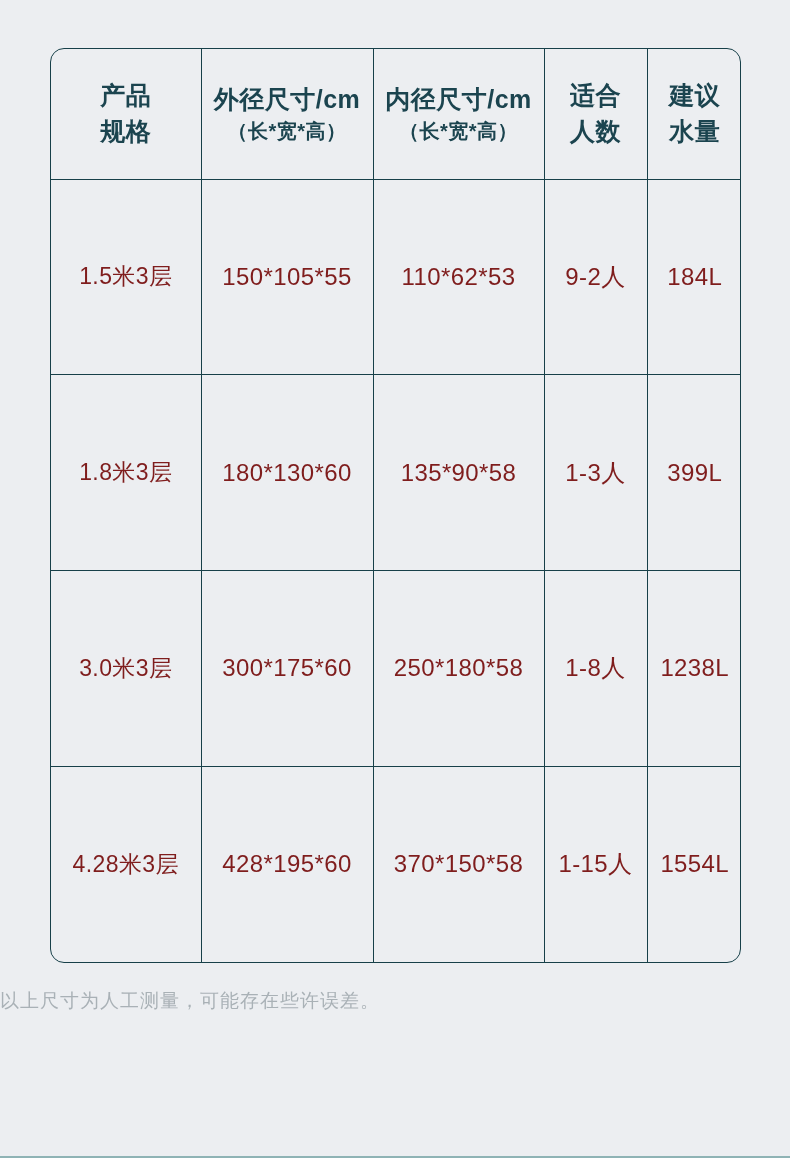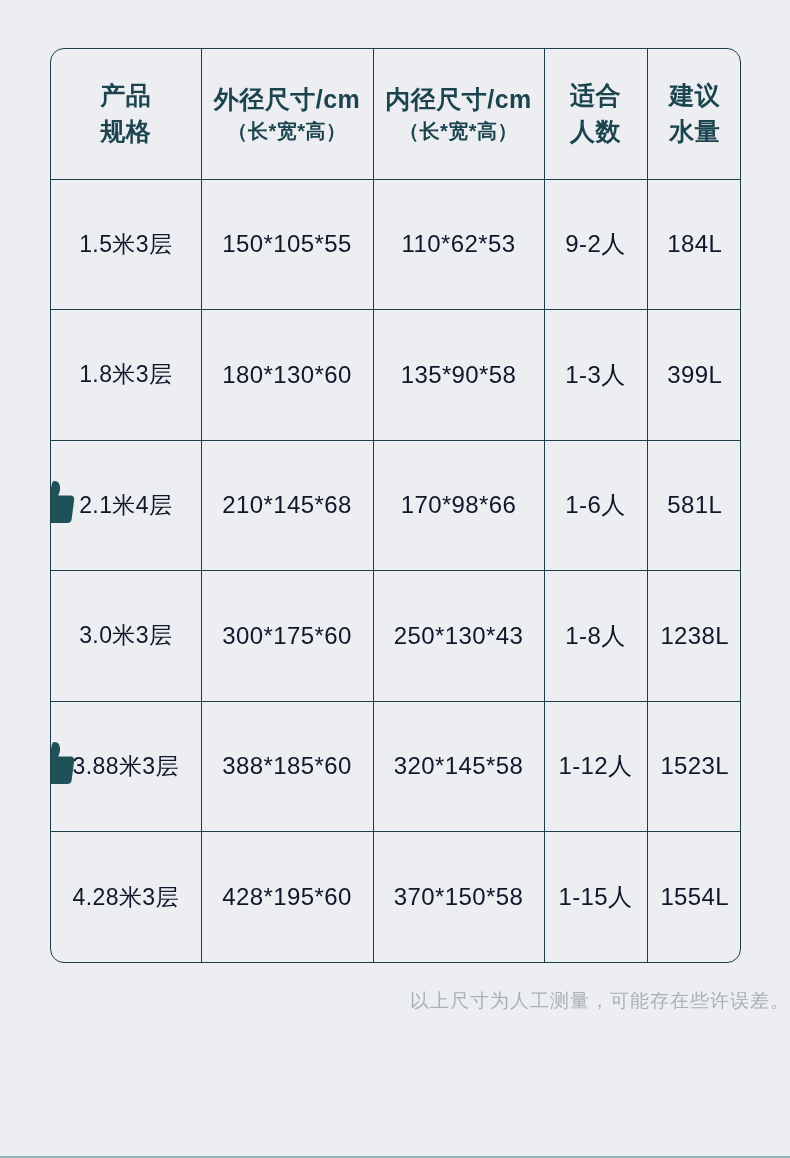--- a/index.html
+++ b/index.html
@@ -56,21 +56,21 @@
     font-size:25px;
     line-height:1.42;
     letter-spacing:0.5px;
   }
   thead th .hl { display:block; white-space:nowrap; }
   thead th .hl2 { font-size:20px; }
 
   
   tbody tr { height:87px; }
   tbody td {
-    color:#0f172a;
+    color:#7f1d1d;
     font-weight:400;
     font-size:24px;
     letter-spacing:0.4px;
     white-space:nowrap;
   }
   tbody td.spec-cell { font-size:23px; }
 
   
   .thumb-marker {
     position:absolute;
@@ -81,21 +81,21 @@
     pointer-events:none;
     z-index:5;
   }
   .thumb-marker svg { width:100%; height:100%; display:block; }
 
   
   #footer-note {
     position:absolute;
     left:0; top:988px;
     width:790px;
-    text-align:right;
+    text-align:left;
     color:#a9b1b6;
     font-size:19px;
     letter-spacing:1px;
   }
 
   
   #bottom-rule {
     position:absolute;
     left:0; bottom:0;
     width:790px; height:2px;
@@ -149,49 +149,25 @@
             <td>184L</td>
           </tr>
           <tr>
             <td class="spec-cell">1.8米3层</td>
             <td>180*130*60</td>
             <td>135*90*58</td>
             <td>1-3人</td>
             <td>399L</td>
           </tr>
           <tr>
-            <td class="spec-cell"><span class="thumb-marker">
-                <svg viewBox="0 0 52 50" xmlns="http://www.w3.org/2000/svg">
-                  <rect x="1" y="17" width="12" height="26" rx="1.5" fill="#1e5158"></rect>
-                  <path d="M17 43 L17 19 C17 19 25 16 27.5 9.5 C29.2 5 28.5 1 31.5 1 C35.5 1 37.5 4.5 37 9.5 C36.7 12.6 35.2 15.5 35.2 15.5 L47.5 15.5 C50 15.5 51.5 17.3 51.2 19.6 L48.6 39.5 C48.3 41.9 46.4 43 44.3 43 Z" fill="#1e5158"></path>
-                </svg>
-              </span><span>2.1米4层</span></td>
-            <td>210*145*68</td>
-            <td>170*98*66</td>
-            <td>1-6人</td>
-            <td>581L</td>
-          </tr>
-          <tr>
             <td class="spec-cell">3.0米3层</td>
             <td>300*175*60</td>
-            <td>250*130*43</td>
+            <td>250*180*58</td>
             <td>1-8人</td>
             <td>1238L</td>
-          </tr>
-          <tr>
-            <td class="spec-cell"><span class="thumb-marker">
-                <svg viewBox="0 0 52 50" xmlns="http://www.w3.org/2000/svg">
-                  <rect x="1" y="17" width="12" height="26" rx="1.5" fill="#1e5158"></rect>
-                  <path d="M17 43 L17 19 C17 19 25 16 27.5 9.5 C29.2 5 28.5 1 31.5 1 C35.5 1 37.5 4.5 37 9.5 C36.7 12.6 35.2 15.5 35.2 15.5 L47.5 15.5 C50 15.5 51.5 17.3 51.2 19.6 L48.6 39.5 C48.3 41.9 46.4 43 44.3 43 Z" fill="#1e5158"></path>
-                </svg>
-              </span><span>3.88米3层</span></td>
-            <td>388*185*60</td>
-            <td>320*145*58</td>
-            <td>1-12人</td>
-            <td>1523L</td>
           </tr>
           <tr>
             <td class="spec-cell">4.28米3层</td>
             <td>428*195*60</td>
             <td>370*150*58</td>
             <td>1-15人</td>
             <td>1554L</td>
           </tr>
         </tbody>
     </table>

